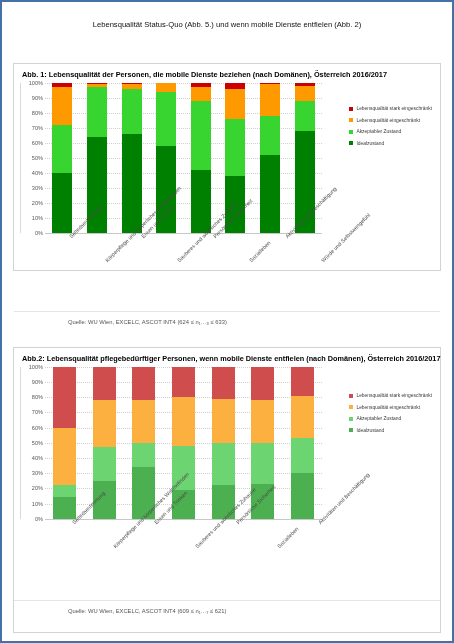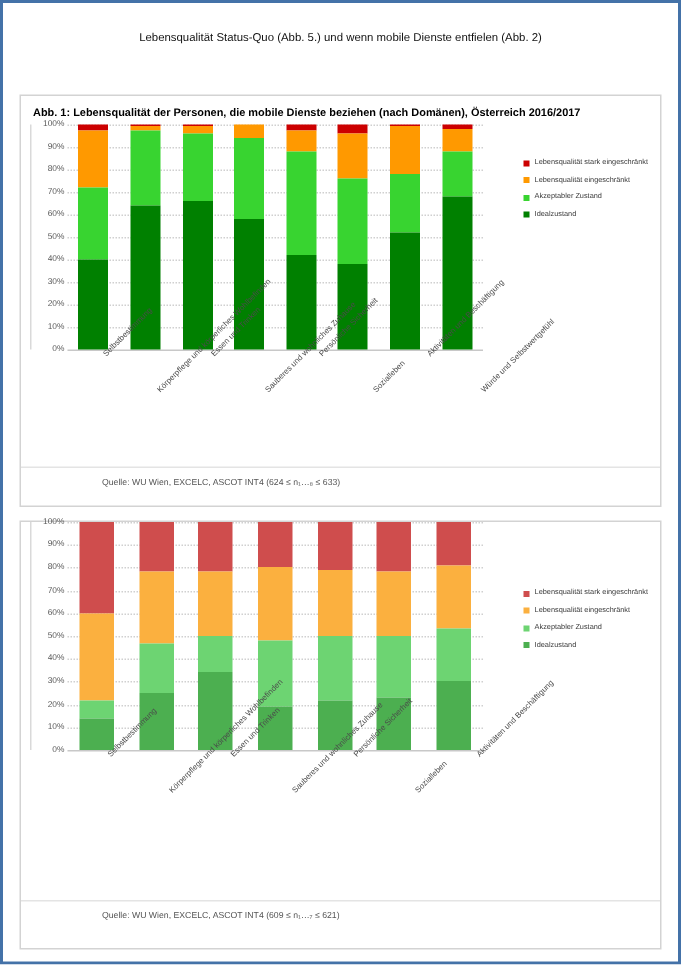--- a/index.html
+++ b/index.html
@@ -25,21 +25,21 @@
   .header .sub-title {
     font-size: 7.6px; color: #111; margin-top: 4px; line-height: 1.2;
   }
   
   .panel {
     position: absolute;
     left: 11px; right: 11px;
     border: 1px solid #d3d3d3;
     background: #fff;
   }
-  #panel1 { top: 61px; height: 275px; }
+  #panel1 { top: 61px; height: 208px; }
   #panel2 { top: 345px; height: 286px; }
 
   .panel-title {
     font-size: 7.3px; font-weight: bold; color: #000;
     padding: 7px 0 3px 8px; line-height: 1.2; white-space: nowrap;
   }
   .plot-wrap {
     position: relative;
     margin-left: 6px;
   }
@@ -234,20 +234,21 @@
         <div class="legend-item">
           <span class="legend-swatch" style="background: rgb(0, 128, 0);"></span>
           <span class="legend-text">Idealzustand</span>
         </div>
       </div>
     <div class="divider" style="top:247px;"></div>
     <div class="source" style="left:54px; top:255px;">Quelle: WU Wien, EXCELC, ASCOT INT4 (624 ≤ n₁…₈ ≤ 633)</div>
   </div>
 
   <div class="panel" id="panel2">
+    <div class="panel-title">Abb.2: Lebensqualität pflegebedürftiger Personen, wenn mobile Dienste entfielen (nach Domänen), Österreich 2016/2017</div>
     <div class="plot-wrap">
       <div class="plot-area" id="plot2" style="height:152px; margin-right:118px;">
         <div class="ylabels" id="yticks2">
             <div class="ytick" style="top: 0%;">100%</div>
             <div class="ytick" style="top: 10%;">90%</div>
             <div class="ytick" style="top: 20%;">80%</div>
             <div class="ytick" style="top: 30%;">70%</div>
             <div class="ytick" style="top: 40%;">60%</div>
             <div class="ytick" style="top: 50%;">50%</div>
             <div class="ytick" style="top: 60%;">40%</div>

